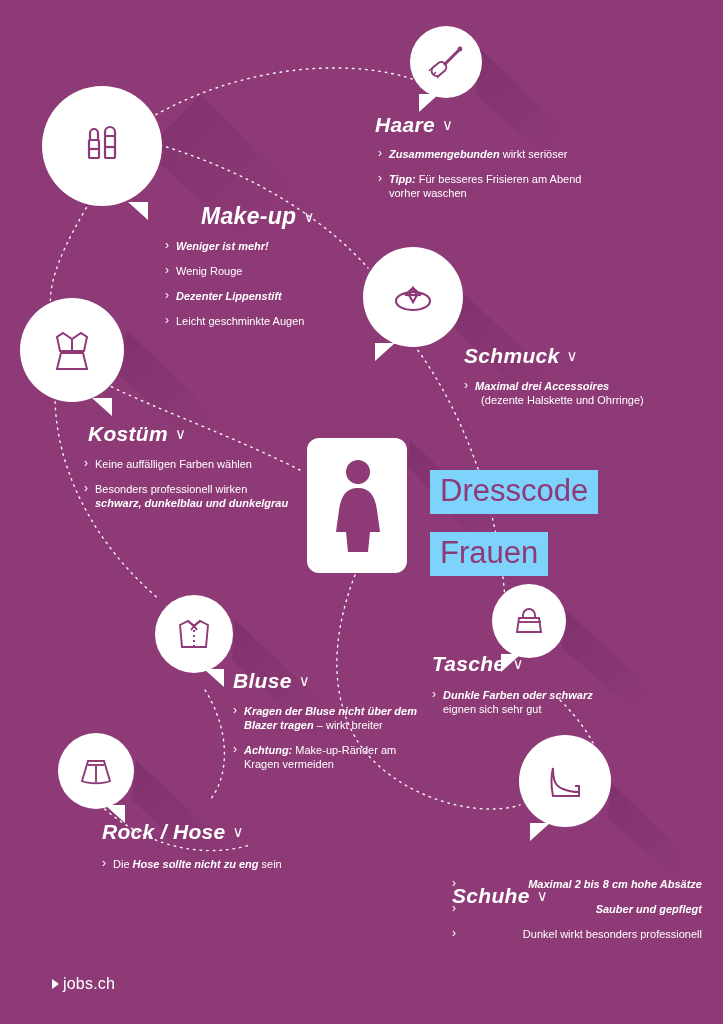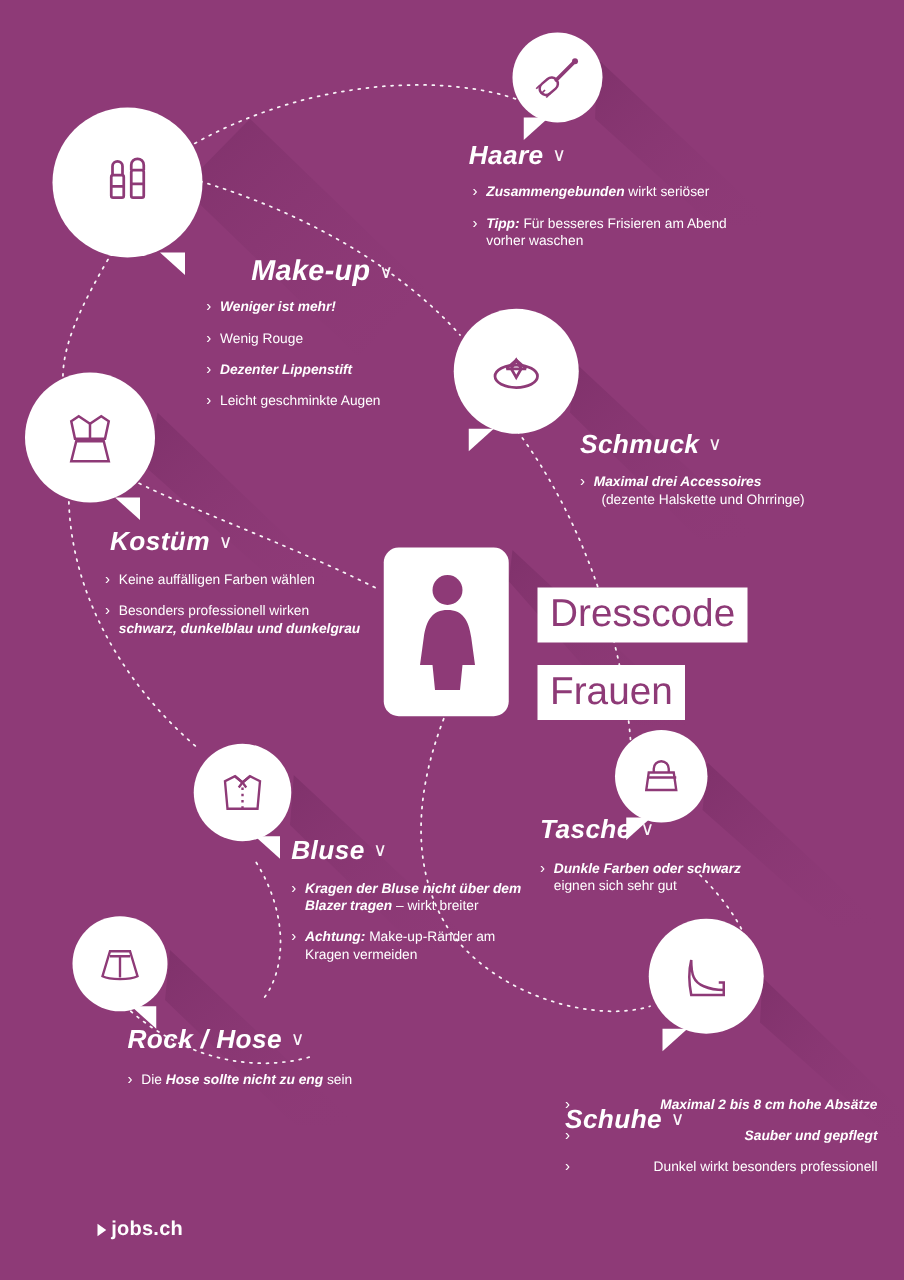--- a/index.html
+++ b/index.html
@@ -119,41 +119,40 @@
   }
   .center-box svg { position: absolute; left: 24px; top: 20px; }
 
   .title-wrap {
     position: absolute;
     left: 430px;
     top: 470px;
   }
   .title-line {
     display: inline-block;
-    background: #ffffff;
+    background: #7dd3fc;
     color: #8e3a77;
     font-size: 31px;
     line-height: 38px;
     padding: 2px 10px 4px 10px;
     white-space: nowrap;
   }
   .title-line.l2 { margin-top: 18px; }
 
   
   .footer {
     position: absolute;
     left: 52px;
     top: 975px;
     color: #ffffff;
     font-size: 16px;
-    font-weight: bold;
+    font-weight: normal;
     letter-spacing: .2px;
     display: flex;
     align-items: center;
-    margin-left: 26px;
   }
   .footer .play {
     width: 0;
     height: 0;
     border-left: 7px solid #ffffff;
     border-top: 5px solid transparent;
     border-bottom: 5px solid transparent;
     margin-right: 4px;
   }
 </style>

